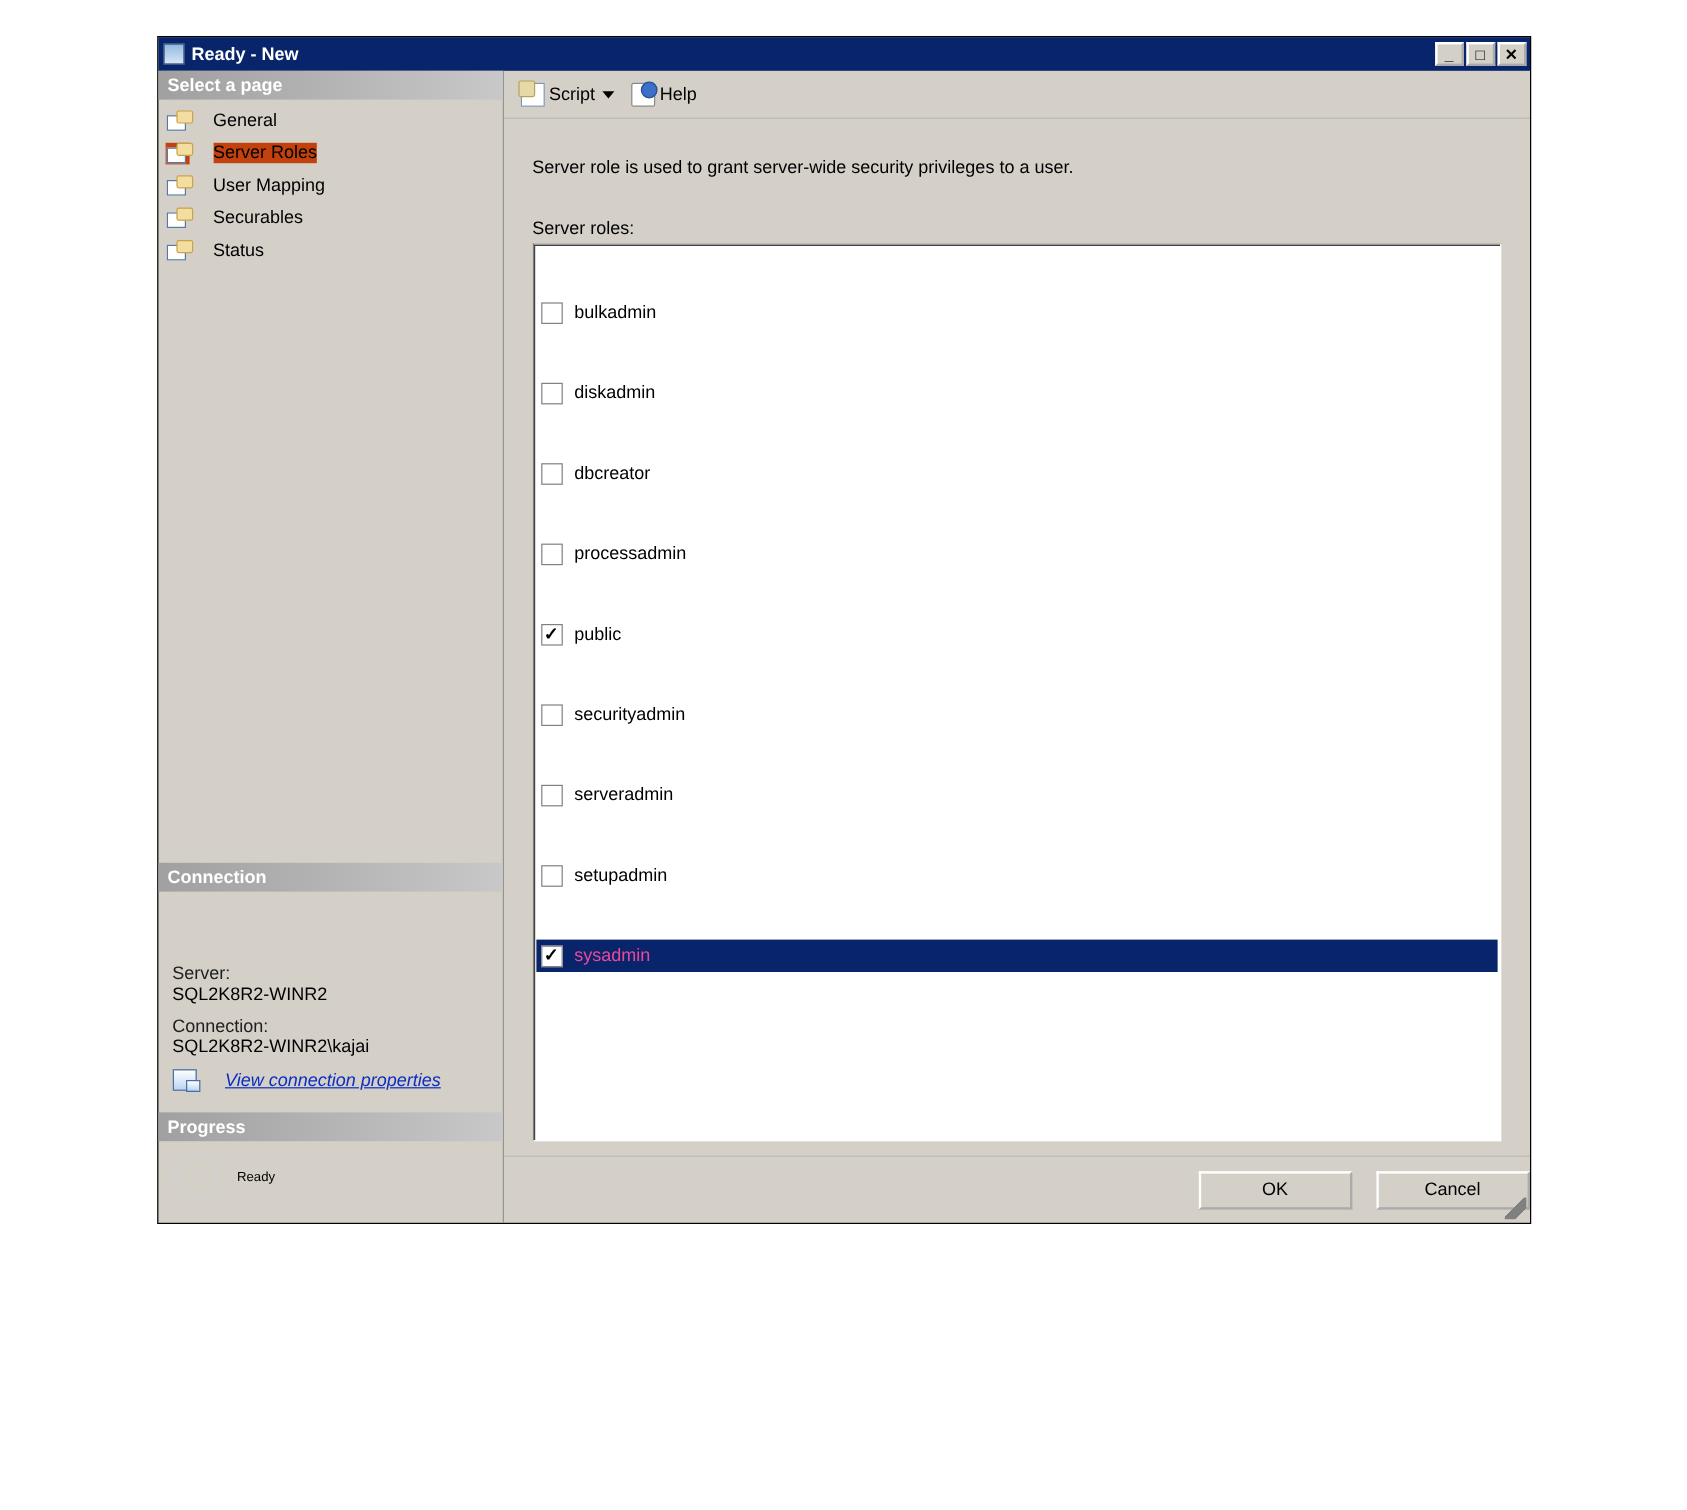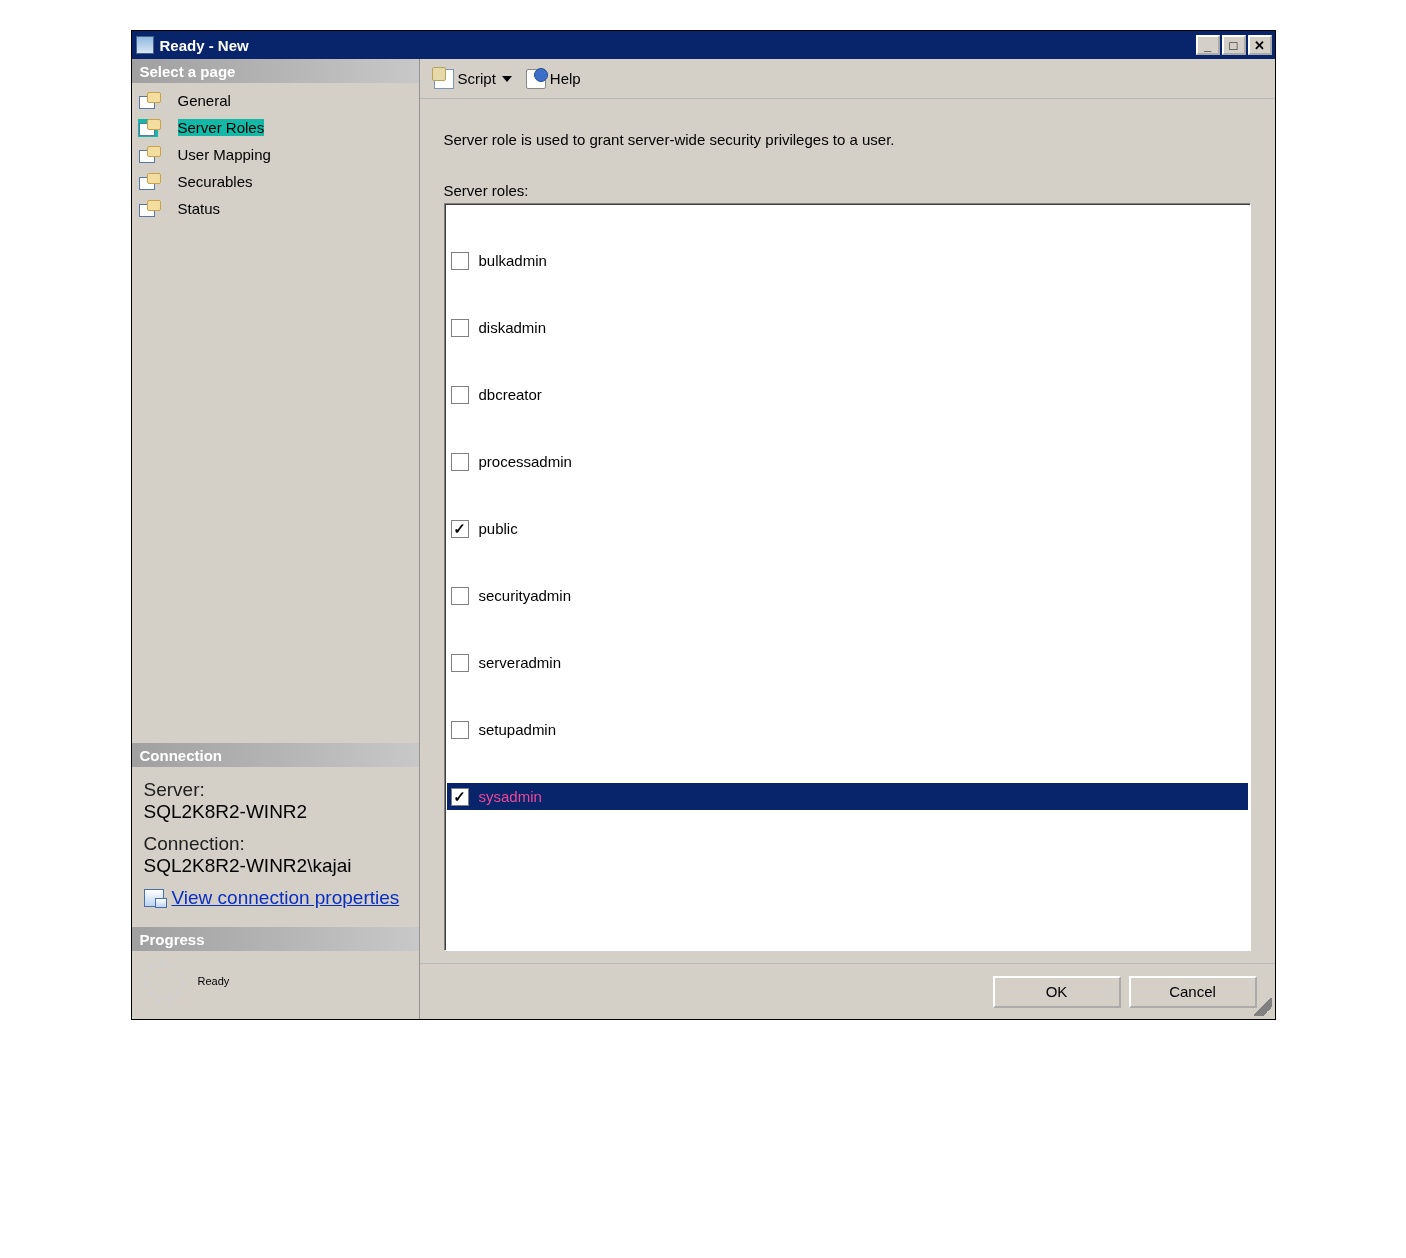--- a/index.html
+++ b/index.html
@@ -57,37 +57,37 @@
   .side-header{
     height:24px; padding-left:8px; display:flex; align-items:center;
     background:linear-gradient(to right,var(--header-grad-a),var(--header-grad-b));
     color:#fff; font-weight:bold; font-size:15px;
   }
   .page-list{flex:0 0 auto;padding:4px 0;}
   .page-item{
     height:27px;display:flex;align-items:center;gap:20px;padding-left:6px;
     color:#000;
   }
-  .page-item.selected span{background:#14b8a6;}
+  .page-item.selected span{background:#c2410c;}
   .page-icon{
     width:20px;height:18px;display:inline-block;position:relative;
   }
   .page-icon::before{
     content:"";position:absolute;left:1px;top:4px;width:14px;height:11px;
     background:#fff;border:1px solid #5a78a6;
   }
   .page-icon::after{
     content:"";position:absolute;left:9px;top:0;width:12px;height:9px;
     border:1px solid #c9a24a;background:#f3de9f;border-radius:2px;
   }
   .side-spacer{flex:1;}
-  .conn-block{padding:10px 8px 18px 12px;font-size:19px;}
+  .conn-block{padding:10px 8px 18px 12px;font-size:15px;margin-top:48px;}
   .conn-label{color:#202020;margin-top:2px;}
   .conn-value{margin-bottom:10px;}
-  .conn-link-row{display:flex;align-items:center;gap:8px;}
+  .conn-link-row{display:flex;align-items:center;gap:24px;font-style:italic;}
   .conn-link-row a{color:var(--link);text-decoration:underline;}
   .conn-icon{
     width:20px;height:18px;display:inline-block;position:relative;
     background:linear-gradient(#fff,#bcd4f0);border:1px solid #4a6fa6;
   }
   .conn-icon::after{
     content:"";position:absolute;left:10px;top:8px;width:10px;height:8px;
     background:linear-gradient(#fff,#bcd4f0);border:1px solid #4a6fa6;
   }
   .progress-block{padding:10px 8px 18px 12px;display:flex;align-items:center;gap:14px;font-size:11px;}
@@ -141,21 +141,21 @@
     width:18px;height:18px;border:1px solid #808080;background:#fff;flex:0 0 auto;display:flex;align-items:center;justify-content:center;
   }
   .role-check.checked::after{
     content:"✓";font-size:15px;line-height:1;color:#000;font-weight:bold;
   }
   .role-row.selected .role-check.checked::after{color:#000;}
   .role-label{flex:1;}
   
   .footer{
     height:56px;display:flex;align-items:center;justify-content:flex-end;
-    gap:8px;padding-right:18px;border-top:1px solid #b8b8b8;
+    gap:20px;border-top:1px solid #b8b8b8;
   }
   .btn{
     width:128px;height:32px;background:var(--win);border:2px outset #fff;
     font-size:15px;
   }
   
   .grip{
     position:absolute;right:3px;bottom:3px;width:18px;height:18px;
     background:linear-gradient(135deg,transparent 45%,#808080 45%,#808080 55%,transparent 55%),
                linear-gradient(135deg,transparent 55%,#808080 55%,#808080 65%,transparent 65%),

